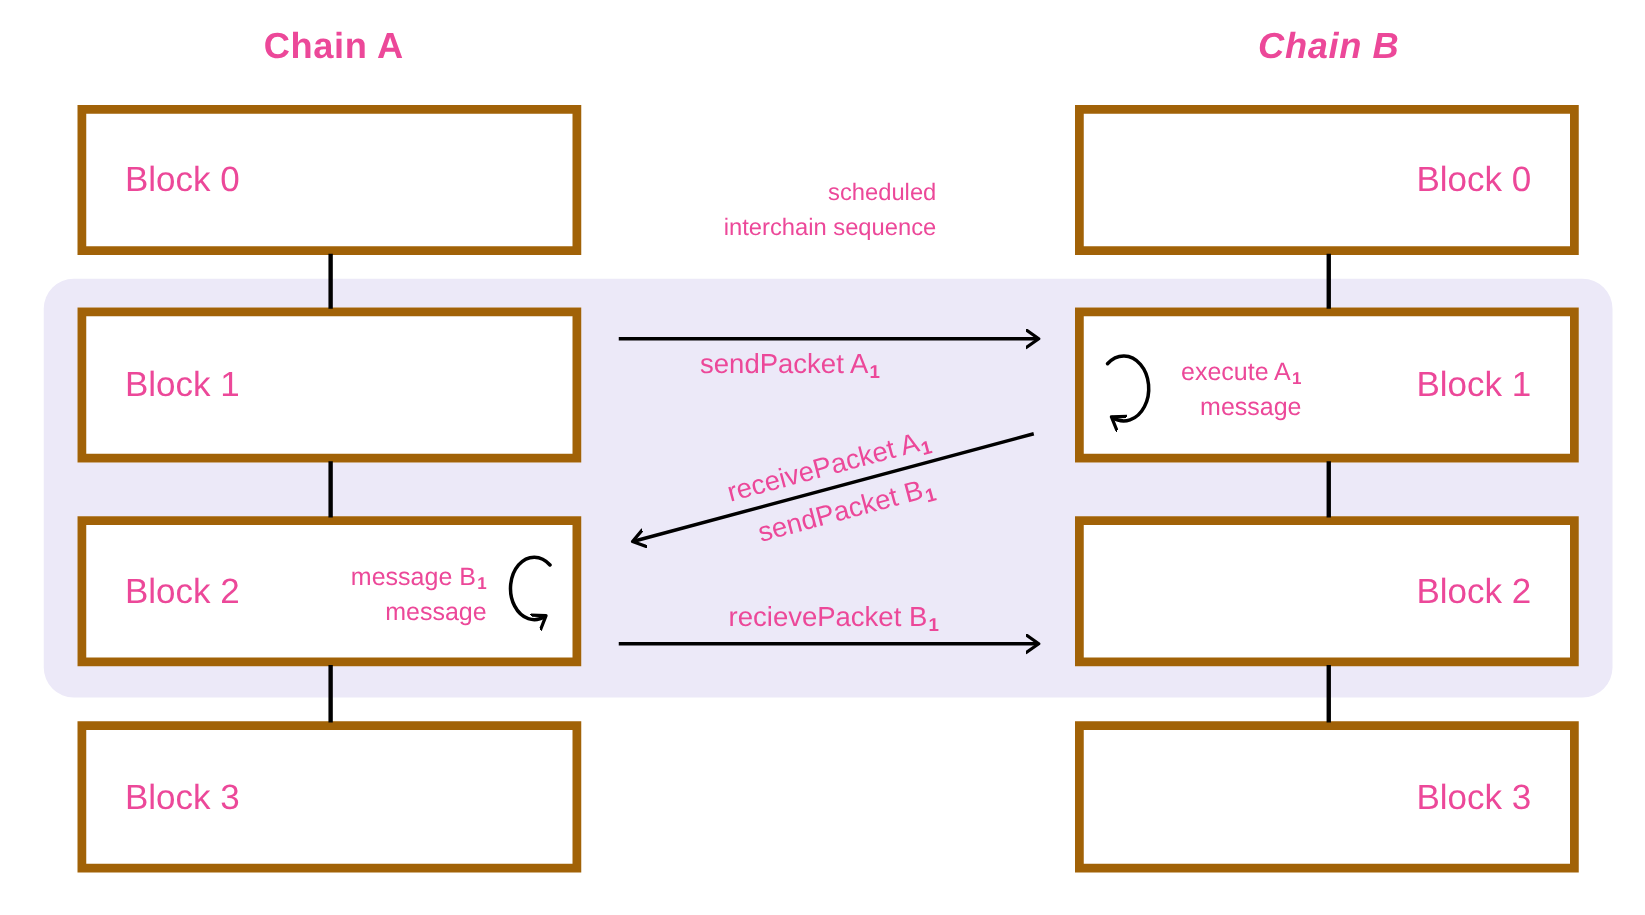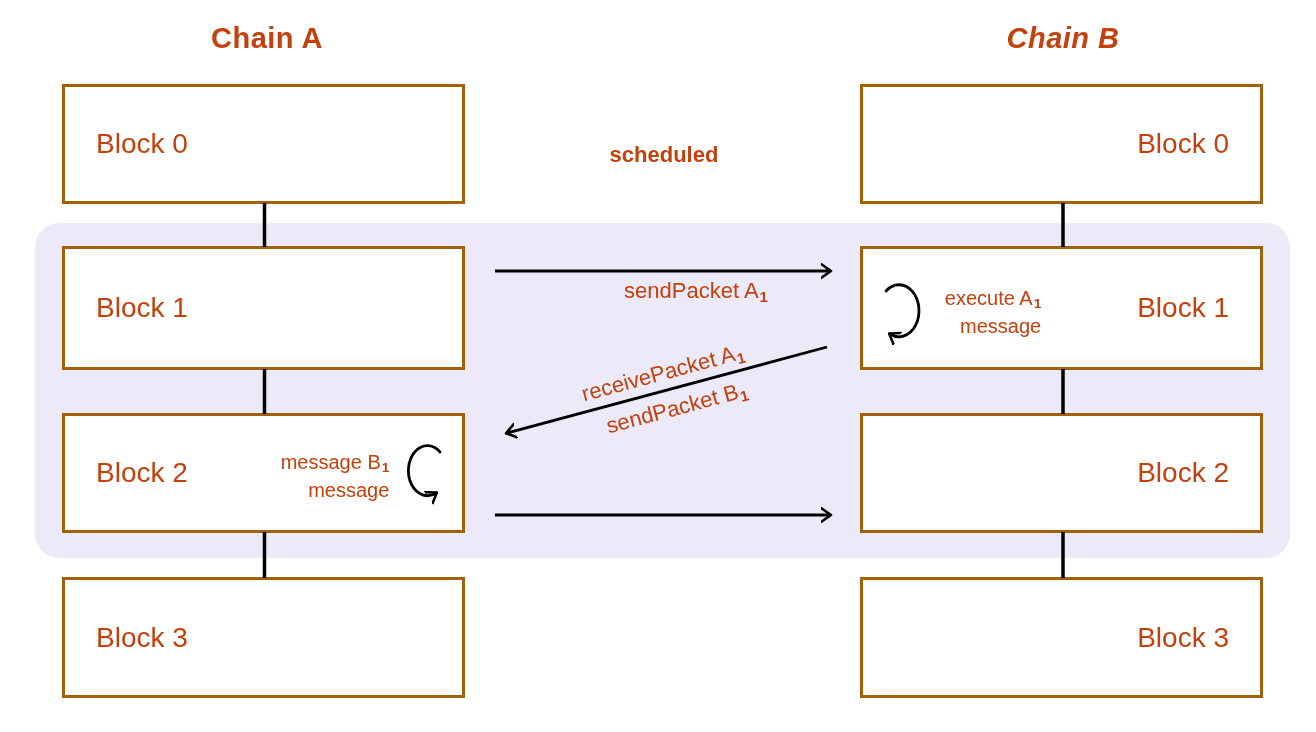--- a/index.html
+++ b/index.html
@@ -1,39 +1,39 @@
 <!DOCTYPE html>
 <html><head>
 <meta charset="utf-8">
 <style>
   html,body{margin:0;padding:0;background:#ffffff;}
   #canvas{
     position:relative;width:1316px;height:732px;background:#ffffff;overflow:hidden;
-    font-family:"Liberation Sans","DejaVu Sans",sans-serif;color:#c2410c;
+    font-family:"Liberation Sans","DejaVu Sans",sans-serif;color:#ec4899;
   }
   .abs{position:absolute;}
   .highlight-band{
     left:35px;top:223px;width:1255px;height:335px;
     background:#ece9f8;border-radius:24px;
   }
   .chain-title{
     font-size:29px;font-weight:600;letter-spacing:0.5px;
     transform:translate(-50%,-50%);white-space:nowrap;
   }
   .block{
     width:403px;height:120px;box-sizing:border-box;
-    background:#ffffff;border:3px solid #a16207;
+    background:#ffffff;border:7px solid #a16207;
     display:flex;align-items:center;font-size:28px;
   }
   .block.left-col{left:62px;justify-content:flex-start;padding-left:31px;}
   .block.right-col{left:860px;justify-content:flex-end;padding-right:31px;}
   svg.overlay{left:0;top:0;pointer-events:none;}
   .mid-caption{
     transform:translate(-50%,0);text-align:right;
-    font-size:22px;font-weight:700;line-height:28px;white-space:nowrap;
+    font-size:19px;font-weight:400;line-height:28px;white-space:nowrap;
   }
   .arrow-label{
     transform:translate(-50%,-50%);font-size:22px;white-space:nowrap;
   }
   .arrow-label.tilt{transform:translate(-50%,-50%) rotate(-15deg);}
   .exec-label{
     transform:translate(-50%,0);text-align:right;
     font-size:20px;line-height:28px;white-space:nowrap;
   }
   sub{
@@ -98,34 +98,38 @@
 
     <line x1="495" y1="515" x2="830" y2="515" stroke="#000" stroke-width="2.8" marker-end="url(#arrowhead)"></line>
 
     <path d="M 886 291 A 20 26 0 1 1 890 334" fill="none" stroke="#000" stroke-width="2.8" stroke-linecap="round" marker-end="url(#arrowhead)"></path>
 
     <path d="M 440 452 A 19 25 0 1 0 436 493" fill="none" stroke="#000" stroke-width="2.8" stroke-linecap="round" marker-end="url(#arrowhead)"></path>
   </svg>
 
   <div class="abs mid-caption" style="left:664px;top:141px;">
     <div>scheduled</div>
+    <div>interchain sequence</div>
   </div>
 
-  <div class="abs arrow-label" style="left:696px;top:291px;">
+  <div class="abs arrow-label" style="left:632px;top:291px;">
     <span>sendPacket A</span><sub>1</sub>
   </div>
 
   <div class="abs arrow-label tilt" style="left:663px;top:373px;">
     <span>receivePacket A</span><sub>1</sub>
   </div>
 
   <div class="abs arrow-label tilt" style="left:677px;top:408px;">
     <span>sendPacket B</span><sub>1</sub>
   </div>
 
+  <div class="abs arrow-label" style="left:667px;top:494px;">
+    <span>recievePacket B</span><sub>1</sub>
+  </div>
 
   <div class="abs exec-label" style="left:993px;top:284px;">
     <div><span>execute A</span><sub>1</sub></div>
     <div>message</div>
   </div>
 
   <div class="abs exec-label" style="left:335px;top:448px;">
     <div><span>message B</span><sub>1</sub></div>
     <div>message</div>
   </div>

